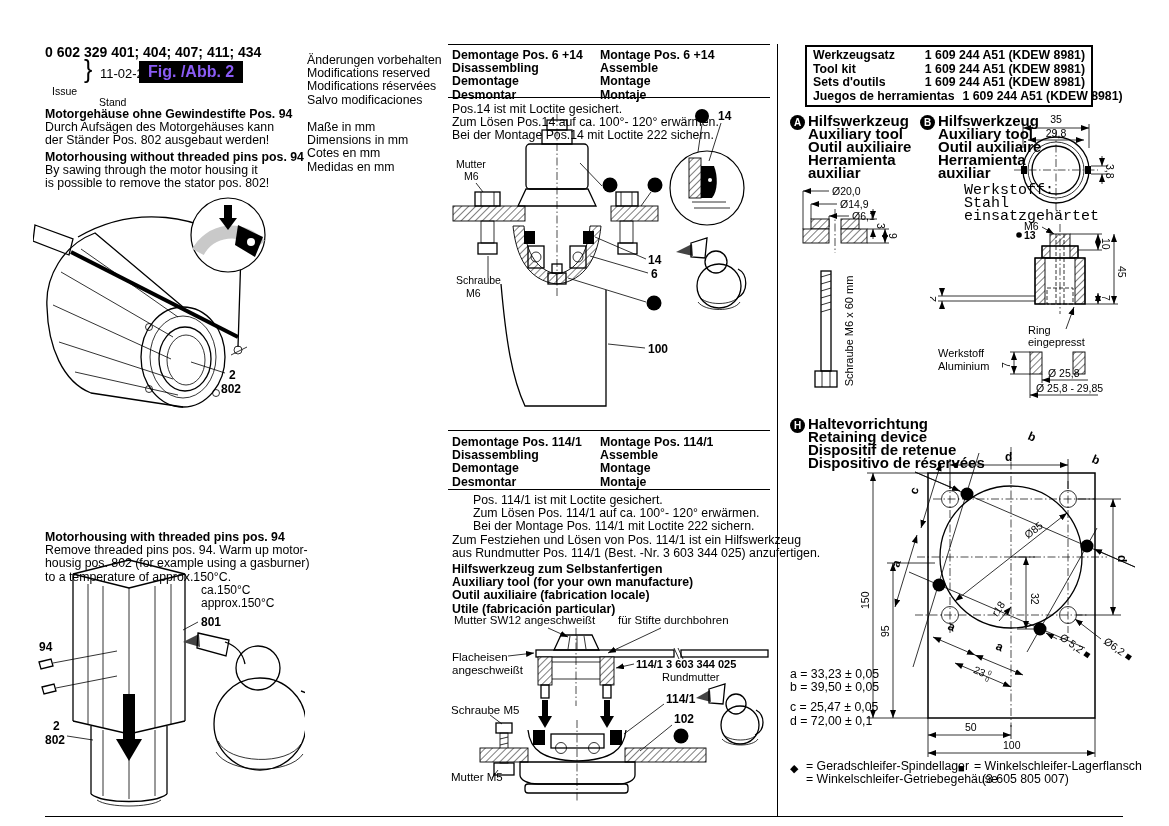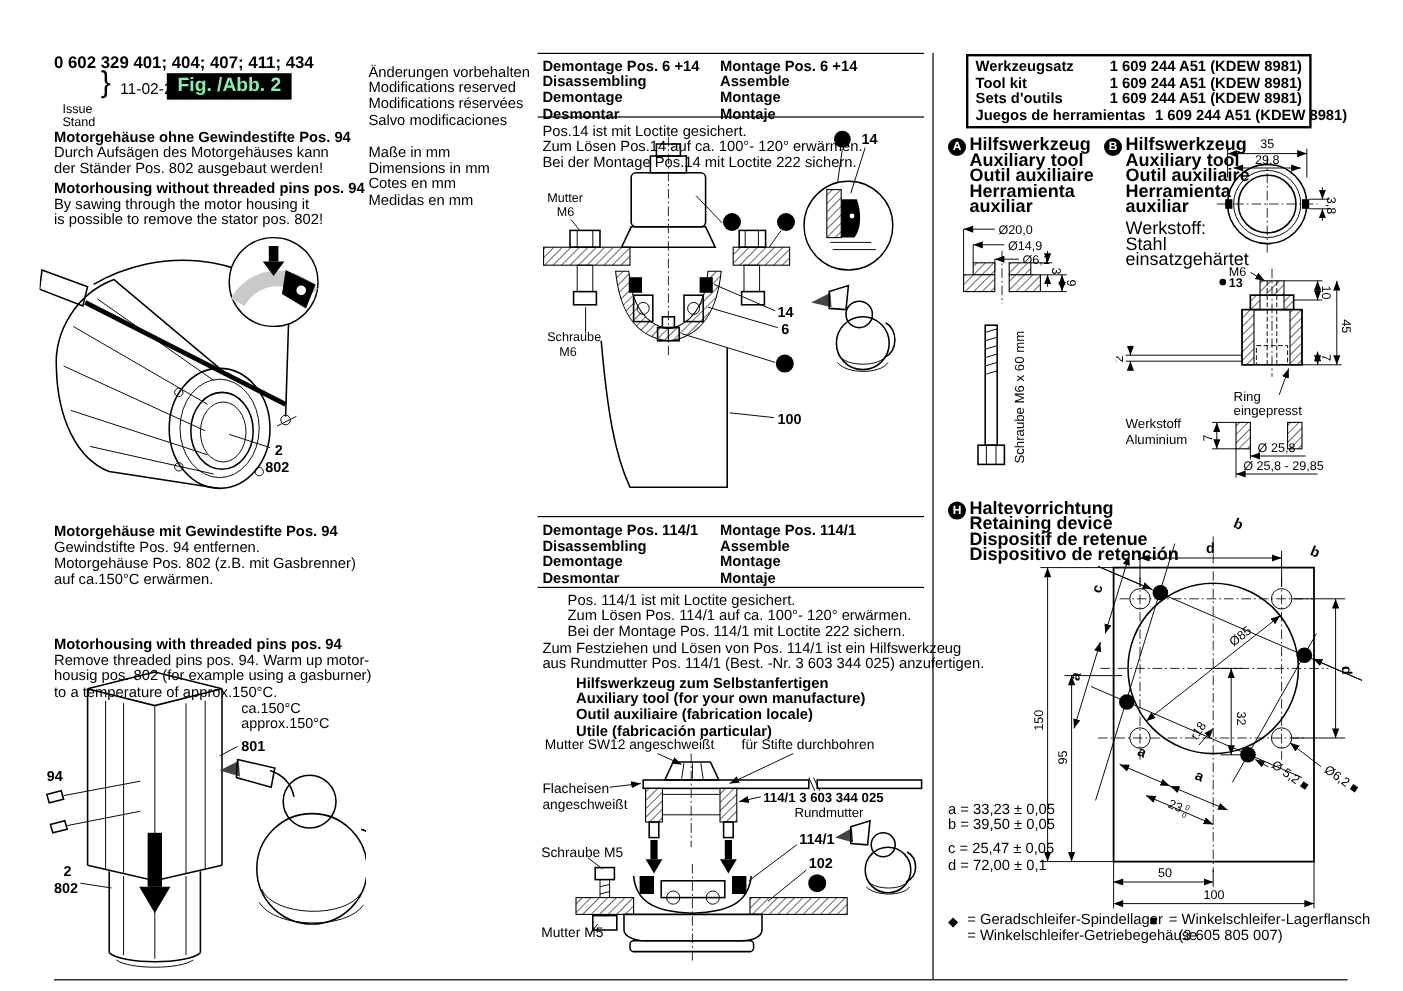--- a/index.html
+++ b/index.html
@@ -4,21 +4,21 @@
 <style>
   html,body{margin:0;padding:0;background:#e8e8e8;}
   .page{position:relative;width:1169px;height:826px;background:#ffffff;
         font-family:"Liberation Sans",sans-serif;color:#000;overflow:hidden;}
   .abs{position:absolute;}
   .ln{display:block;white-space:nowrap;font-size:12.3px;line-height:13.2px;}
   .lns{display:block;white-space:nowrap;font-size:15px;line-height:13px;}
   .b{font-weight:bold;}
   .hr{border-top:1.5px solid #000;height:0;}
   .vr{border-left:1.5px solid #000;width:0;}
-  .figbox{background:#000;color:#86efac;font-weight:bold;font-size:16px;padding:2px 9px;white-space:nowrap;}
+  .figbox{background:#000;color:#8b5cf6;font-weight:bold;font-size:16px;padding:2px 9px;white-space:nowrap;}
   .badge{display:inline-flex;width:15px;height:15px;border-radius:50%;background:#000;color:#fff;
          font-weight:bold;font-size:10px;align-items:center;justify-content:center;}
   .kitbox{border:2px solid #000;padding:2px 6px;}
   .kitrow{display:flex;justify-content:space-between;font-size:12.3px;font-weight:bold;line-height:13.5px;white-space:nowrap;}
   .kitrow .v{margin-left:8px;}
   svg text{font-family:"Liberation Sans",sans-serif;font-size:10.5px;fill:#000;}
   svg .bt{font-weight:bold;font-size:12px;}
   svg .sm{font-size:9.5px;}
   svg .out{stroke:#000;stroke-width:1.3;fill:none;}
   svg .thin{stroke:#000;stroke-width:.8;fill:none;}
@@ -44,21 +44,21 @@
       <marker id="as" markerWidth="9" markerHeight="7" refX="0" refY="3" orient="auto" markerUnits="userSpaceOnUse">
           <path d="M8,0L0,3L8,6z"></path>
         </marker>
     </defs>
   </svg>
 
   
   <div class="abs ln b" style="left:45px;top:46px;font-size:14px;">0 602 329 401; 404; 407; 411; 434</div>
   <div class="abs" style="left:52px;top:62px;font-size:10.5px;line-height:11px;">
     <span class="ln" style="font-size:10.5px;line-height:11px;margin-top:24px;">Issue</span>
-    <span class="ln" style="font-size:10.5px;line-height:11px;">Stand</span>
+    <span class="ln" style="font-size:10.5px;line-height:11px;margin-left:47px;">Stand</span>
   </div>
   <div class="abs" style="left:84px;top:55px;font-size:25px;font-weight:300;">}</div>
   <div class="abs" style="left:100px;top:66px;font-size:13px;">11-02-28</div>
   <div class="abs figbox" style="left:139px;top:61px;">Fig. /Abb. 2</div>
 
   
   <div class="abs" style="left:45px;top:108px;">
     <span class="ln b">Motorgehäuse ohne Gewindestifte Pos. 94</span>
     <span class="ln">Durch Aufsägen des Motorgehäuses kann</span>
     <span class="ln">der Ständer Pos. 802 ausgebaut werden!</span>
@@ -99,26 +99,20 @@
       <polygon points="205,28 230,40 222,60 202,48" fill="#000"></polygon>
       <circle cx="218" cy="45" r="4" fill="#fff"></circle>
       <rect x="191" y="8" width="8" height="13" fill="#000"></rect>
       <polygon points="186,21 204,21 195,33" fill="#000"></polygon>
     </g>
     <line class="thin" x1="158" y1="165" x2="192" y2="176"></line>
     <text class="bt" x="196" y="182">2</text>
     <text class="bt" x="188" y="196">802</text>
   </svg>
 
-  <div class="abs" style="left:45px;top:437px;">
-    <span class="ln b">Motorgehäuse mit Gewindestifte Pos. 94</span>
-    <span class="ln">Gewindstifte Pos. 94 entfernen.</span>
-    <span class="ln">Motorgehäuse Pos. 802 (z.B. mit Gasbrenner)</span>
-    <span class="ln">auf ca.150°C erwärmen.</span>
-  </div>
   <div class="abs" style="left:45px;top:490px;margin-top:41px;">
     <span class="ln b">Motorhousing with threaded pins pos. 94</span>
     <span class="ln">Remove threaded pins pos. 94. Warm up motor-</span>
     <span class="ln">housig pos. 802 (for example using a gasburner)</span>
     <span class="ln">to a temperature of approx.150°C.</span>
   </div>
 
   
   <svg class="abs" style="left:33px;top:556px;" width="272" height="258" viewBox="0 0 272 258">
     <g>
@@ -312,21 +306,21 @@
   <div class="abs hr" style="left:448px;top:489px;width:322px;"></div>
   <div class="abs" style="left:473px;top:494px;">
     <span class="ln">Pos. 114/1 ist mit Loctite gesichert.</span>
     <span class="ln">Zum Lösen Pos. 114/1 auf ca. 100°- 120° erwärmen.</span>
     <span class="ln">Bei der Montage Pos. 114/1 mit Loctite 222 sichern.</span>
   </div>
   <div class="abs" style="left:452px;top:534px;">
     <span class="ln">Zum Festziehen und Lösen von Pos. 114/1 ist ein Hilfswerkzeug</span>
     <span class="ln">aus Rundmutter Pos. 114/1 (Best. -Nr. 3 603 344 025) anzufertigen.</span>
   </div>
-  <div class="abs" style="left:452px;top:563px;margin-left:28px;">
+  <div class="abs" style="left:452px;top:563px;">
     <span class="ln b">Hilfswerkzeug zum Selbstanfertigen</span>
     <span class="ln b">Auxiliary tool (for your own manufacture)</span>
     <span class="ln b">Outil auxiliaire (fabrication locale)</span>
     <span class="ln b">Utile (fabricación particular)</span>
   </div>
 
   
   <svg class="abs" style="left:448px;top:608px;" width="330" height="210" viewBox="0 0 330 210">
     <text x="6" y="16" style="font-size:11.5px;">Mutter SW12 angeschweißt</text>
     <text x="170" y="16" style="font-size:11.5px;">für Stifte durchbohren</text>
@@ -441,21 +435,21 @@
 
   
   <span class="abs badge" style="left:920px;top:115px;">B</span>
   <div class="abs" style="left:938px;top:114px;">
     <span class="lns b">Hilfswerkzeug</span>
     <span class="lns b">Auxiliary tool</span>
     <span class="lns b">Outil auxiliaire</span>
     <span class="lns b">Herramienta</span>
     <span class="lns b">auxiliar</span>
   </div>
-  <div class="abs" style="left:938px;top:184px;">
+  <div class="abs" style="left:964px;top:184px;font-family:Liberation Mono, monospace;">
     <span class="lns">Werkstoff:</span>
     <span class="lns">Stahl</span>
     <span class="lns">einsatzgehärtet</span>
   </div>
 
   
   <svg class="abs" style="left:795px;top:181px;" width="150" height="215" viewBox="0 0 150 215">
     <line class="cl" x1="40" y1="28" x2="40" y2="72"></line>
     <line class="dim" x1="8" y1="10" x2="34" y2="10" marker-start="url(#as)"></line>
     <text x="37" y="14">Ø20,0</text>
@@ -568,21 +562,21 @@
     <line class="dim" x1="100" y1="287" x2="168" y2="287" marker-start="url(#as)"></line>
     <text x="106" y="284">Ø 25,8 - 29,85</text>
   </svg>
 
   
   <span class="abs badge" style="left:790px;top:418px;">H</span>
   <div class="abs" style="left:808px;top:417px;">
     <span class="lns b">Haltevorrichtung</span>
     <span class="lns b">Retaining device</span>
     <span class="lns b">Dispositif de retenue</span>
-    <span class="lns b">Dispositivo de retención</span>
+    <span class="lns b">Dispositivo de réservées</span>
   </div>
 
   
   <svg class="abs" style="left:845px;top:425px;" width="324" height="340" viewBox="0 0 324 340">
     <g>
       <rect x="83" y="48" width="167" height="245" fill="#fff" stroke="#000" stroke-width="1.5"></rect>
       <circle class="out" cx="166" cy="132" r="71" fill="none"></circle>
       <line class="cl" x1="166" y1="22" x2="166" y2="302"></line>
       <line class="cl" x1="72" y1="132" x2="262" y2="132"></line>
       <line class="cl" x1="105" y1="56" x2="105" y2="208"></line>

